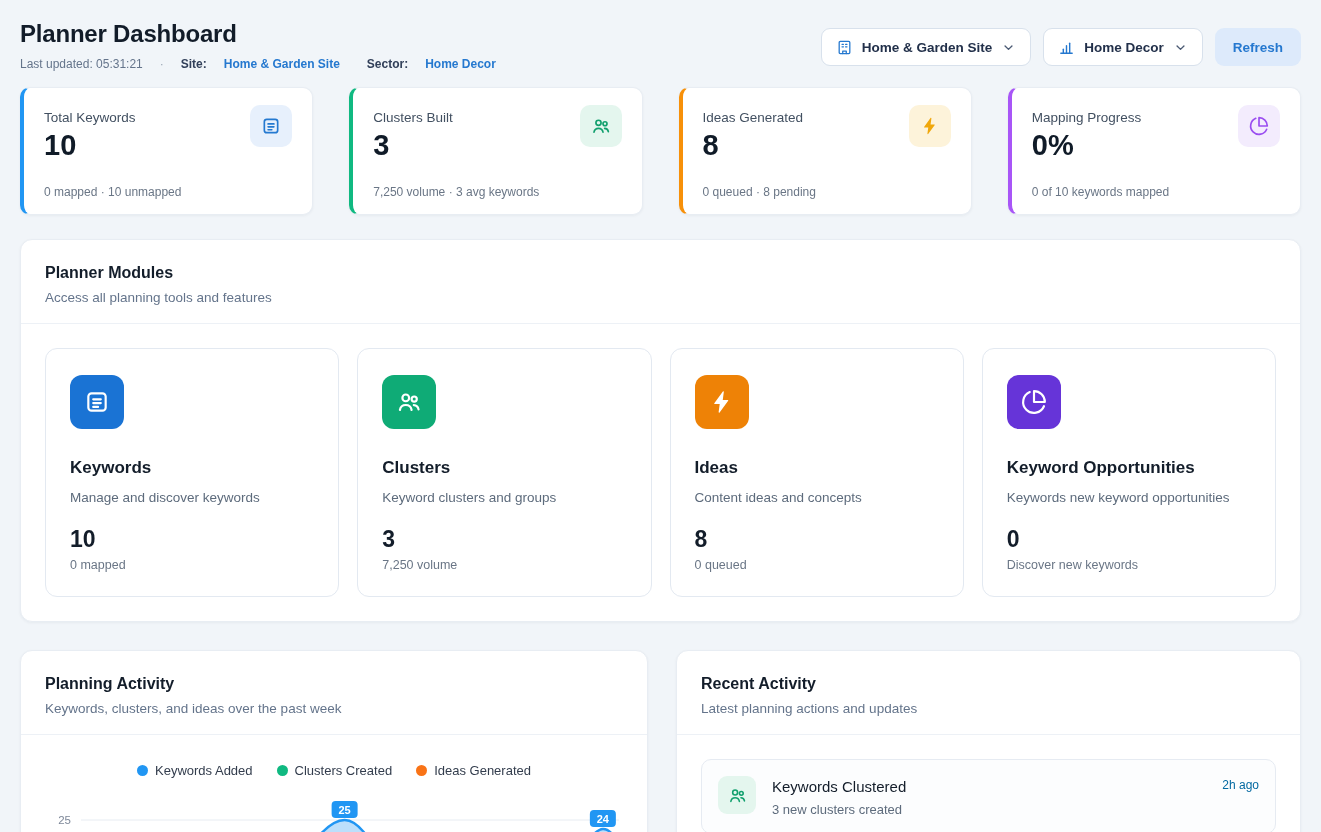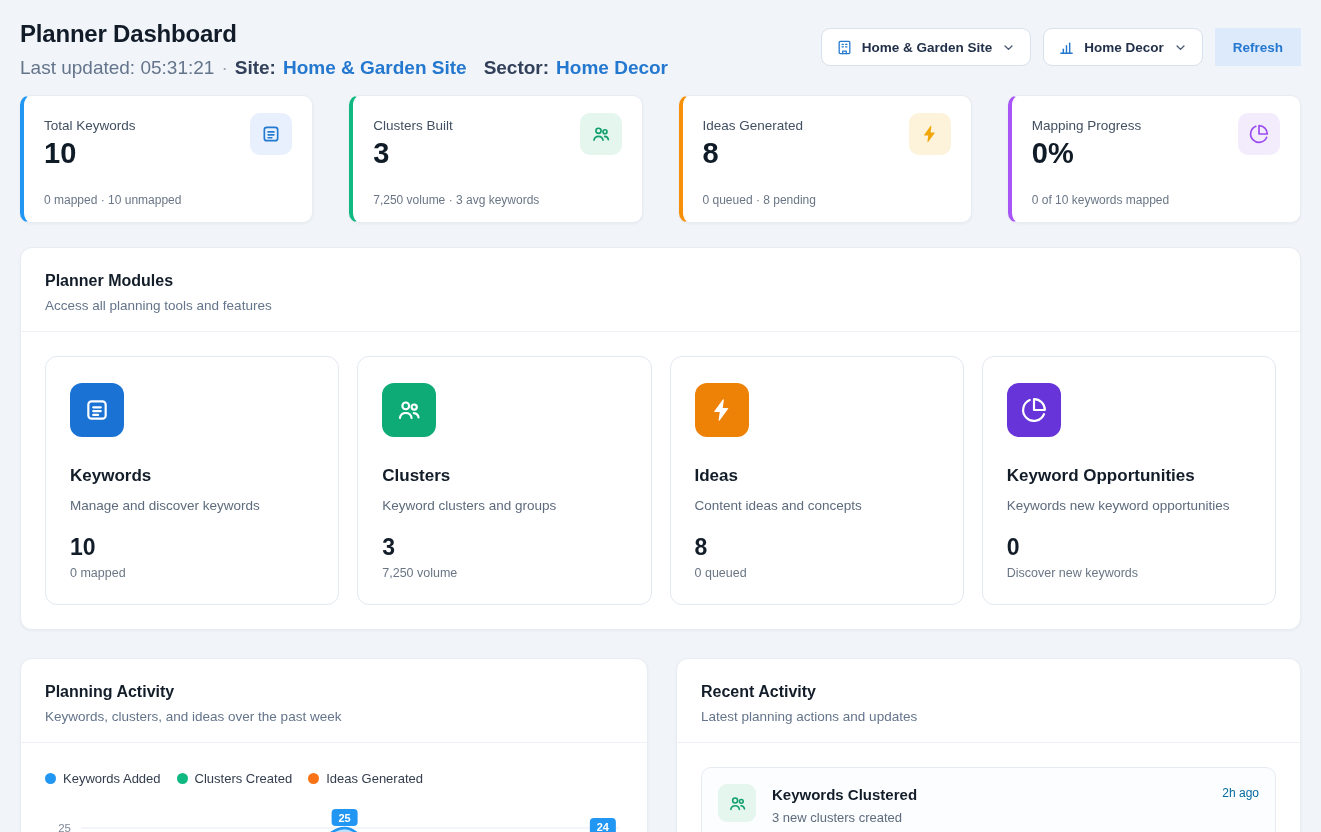--- a/index.html
+++ b/index.html
@@ -3,34 +3,34 @@
 <meta charset="utf-8">
 <style>
   *{margin:0;padding:0;box-sizing:border-box}
   html,body{width:1321px;height:832px;overflow:hidden}
   body{background:#f1f5f9;font-family:"Liberation Sans",sans-serif;color:#15202e}
   .page{padding:20px 20px 0;width:100%;height:100%}
 
   
   .topbar{display:flex;justify-content:space-between;align-items:flex-start}
   h1{font-size:24px;font-weight:bold;letter-spacing:-.2px;color:#121c29}
-  .meta-row{margin-top:9px;font-size:19px;color:#64748b;display:flex;gap:7px;align-items:center}
+  .meta-row{margin-top:9px;font-size:12px;color:#64748b;display:flex;gap:17px;align-items:center}
   .meta-label{color:#32405a;font-weight:bold}
   .meta-label.sector{margin-left:10px}
   .meta-link{color:#2578cf;font-weight:bold;text-decoration:none;cursor:pointer}
   .dot-sep{color:#9aa6b5}
   .topbar-right{display:flex;gap:12px;align-items:center;margin-top:8px}
   .selector{display:flex;align-items:center;gap:9px;height:38px;padding:0 14px;background:#fff;
     border:1px solid #d8e1ec;border-radius:9px;font-family:"Liberation Sans",sans-serif;
     font-size:13.5px;font-weight:bold;color:#22304a;cursor:pointer}
   .sel-icon{width:17px;height:17px;color:#2578cf;display:inline-flex}
   .sel-icon svg{width:17px;height:17px}
   .chev{width:15px;height:15px;color:#4c5b74;display:inline-flex}
   .chev svg{width:15px;height:15px}
-  .refresh{height:38px;padding:0 18px;background:#ddeafb;border:none;border-radius:1px;color:#2578cf;
+  .refresh{height:38px;padding:0 18px;background:#ddeafb;border:none;border-radius:9px;color:#2578cf;
     font-family:"Liberation Sans",sans-serif;font-size:13.5px;font-weight:bold;cursor:pointer}
 
   
   .stats{display:grid;grid-template-columns:repeat(4,1fr);gap:36px;margin-top:16px}
   .stat-card{background:#fff;border:1px solid #e8edf3;border-left:4px solid var(--accent);border-radius:10px;
     padding:17px 20px 15px;height:128px;display:grid;grid-template-columns:1fr auto;grid-template-rows:auto auto 1fr;
     box-shadow:0 1px 3px rgba(22,34,51,.05)}
   .stat-label{grid-column:1;font-size:13.5px;color:#425061;padding-top:5px}
   .stat-icon{grid-column:2;grid-row:1 / span 2;width:42px;height:42px;border-radius:10px;background:var(--icon-bg);
     color:var(--icon-color);display:flex;align-items:center;justify-content:center}
@@ -53,34 +53,34 @@
   .module-icon svg{width:26px;height:26px}
   .module-title{font-size:17px;font-weight:bold;margin-top:29px;color:#131d2a}
   .module-desc{font-size:13.5px;color:#5d6b7c;margin-top:12px}
   .module-value{font-size:23px;font-weight:bold;margin-top:21px;color:#131d2a}
   .module-sub{font-size:12.5px;color:#6a7686;margin-top:5px}
 
   
   .bottom-row{display:grid;grid-template-columns:1fr 1fr;gap:28px;margin-top:28px;align-items:start}
   .bottom-panel{min-height:430px}
   .chart-wrap{padding:14px 24px 0}
-  .legend{display:flex;gap:16px;margin-top:14px}
+  .legend{display:flex;justify-content:center;gap:24px;margin-top:14px}
   .legend-item{display:flex;align-items:center;gap:7px;font-size:13px;color:#333d4d}
   .legend-dot{width:11px;height:11px;border-radius:50%;background:var(--accent)}
   #chart-host{margin-top:10px}
 
   
   .activity-list{padding:24px}
   .activity-item{display:flex;gap:16px;align-items:flex-start;border:1px solid #e6ebf2;border-radius:10px;
     padding:16px;background:#fcfdfe;cursor:pointer}
   .activity-icon{width:38px;height:38px;border-radius:9px;background:var(--icon-bg);color:var(--icon-color);
     display:flex;align-items:center;justify-content:center;flex:none}
   .activity-icon svg{width:19px;height:19px}
   .activity-body{flex:1}
-  .activity-title{font-size:15px;font-weight:bold;color:#131d2a;margin-top:2px}
+  .activity-title{font-size:15px;font-weight:normal;color:#131d2a;margin-top:2px}
   .activity-desc{font-size:13px;color:#5d6b7c;margin-top:7px}
   .activity-time{font-size:12px;color:#0369a1;align-self:flex-start;margin-top:2px}
 </style>
 </head>
 <body>
 
 <div class="page">
 
   <header class="topbar">
     <div class="topbar-left">

